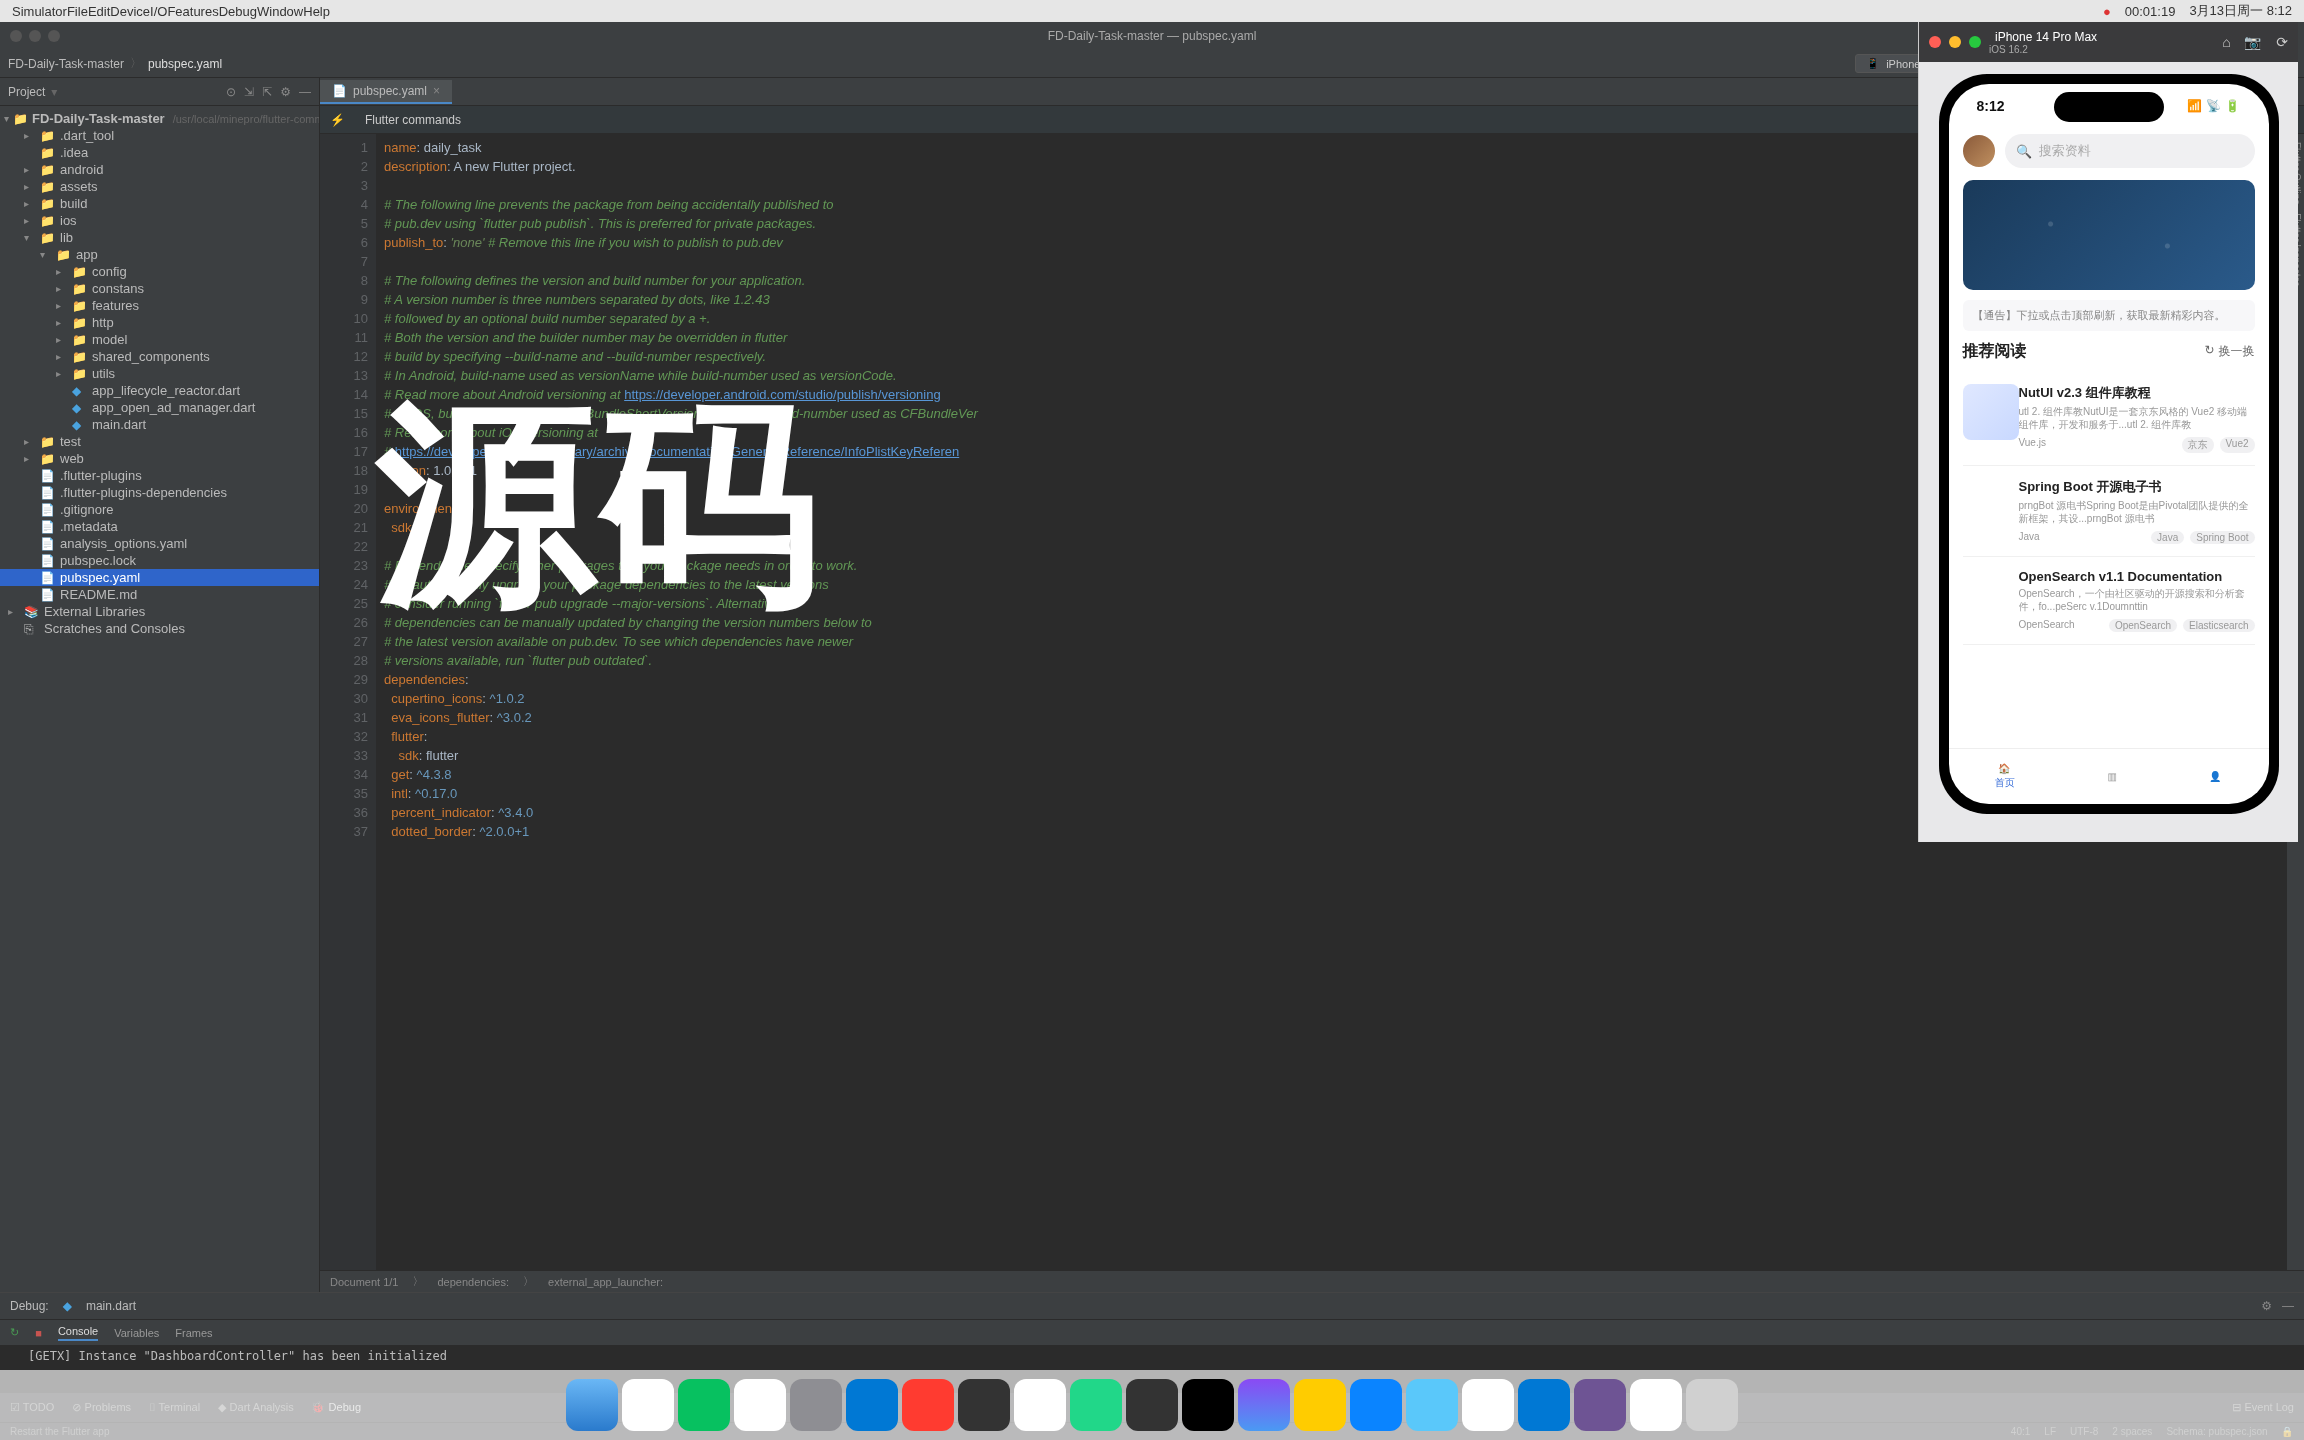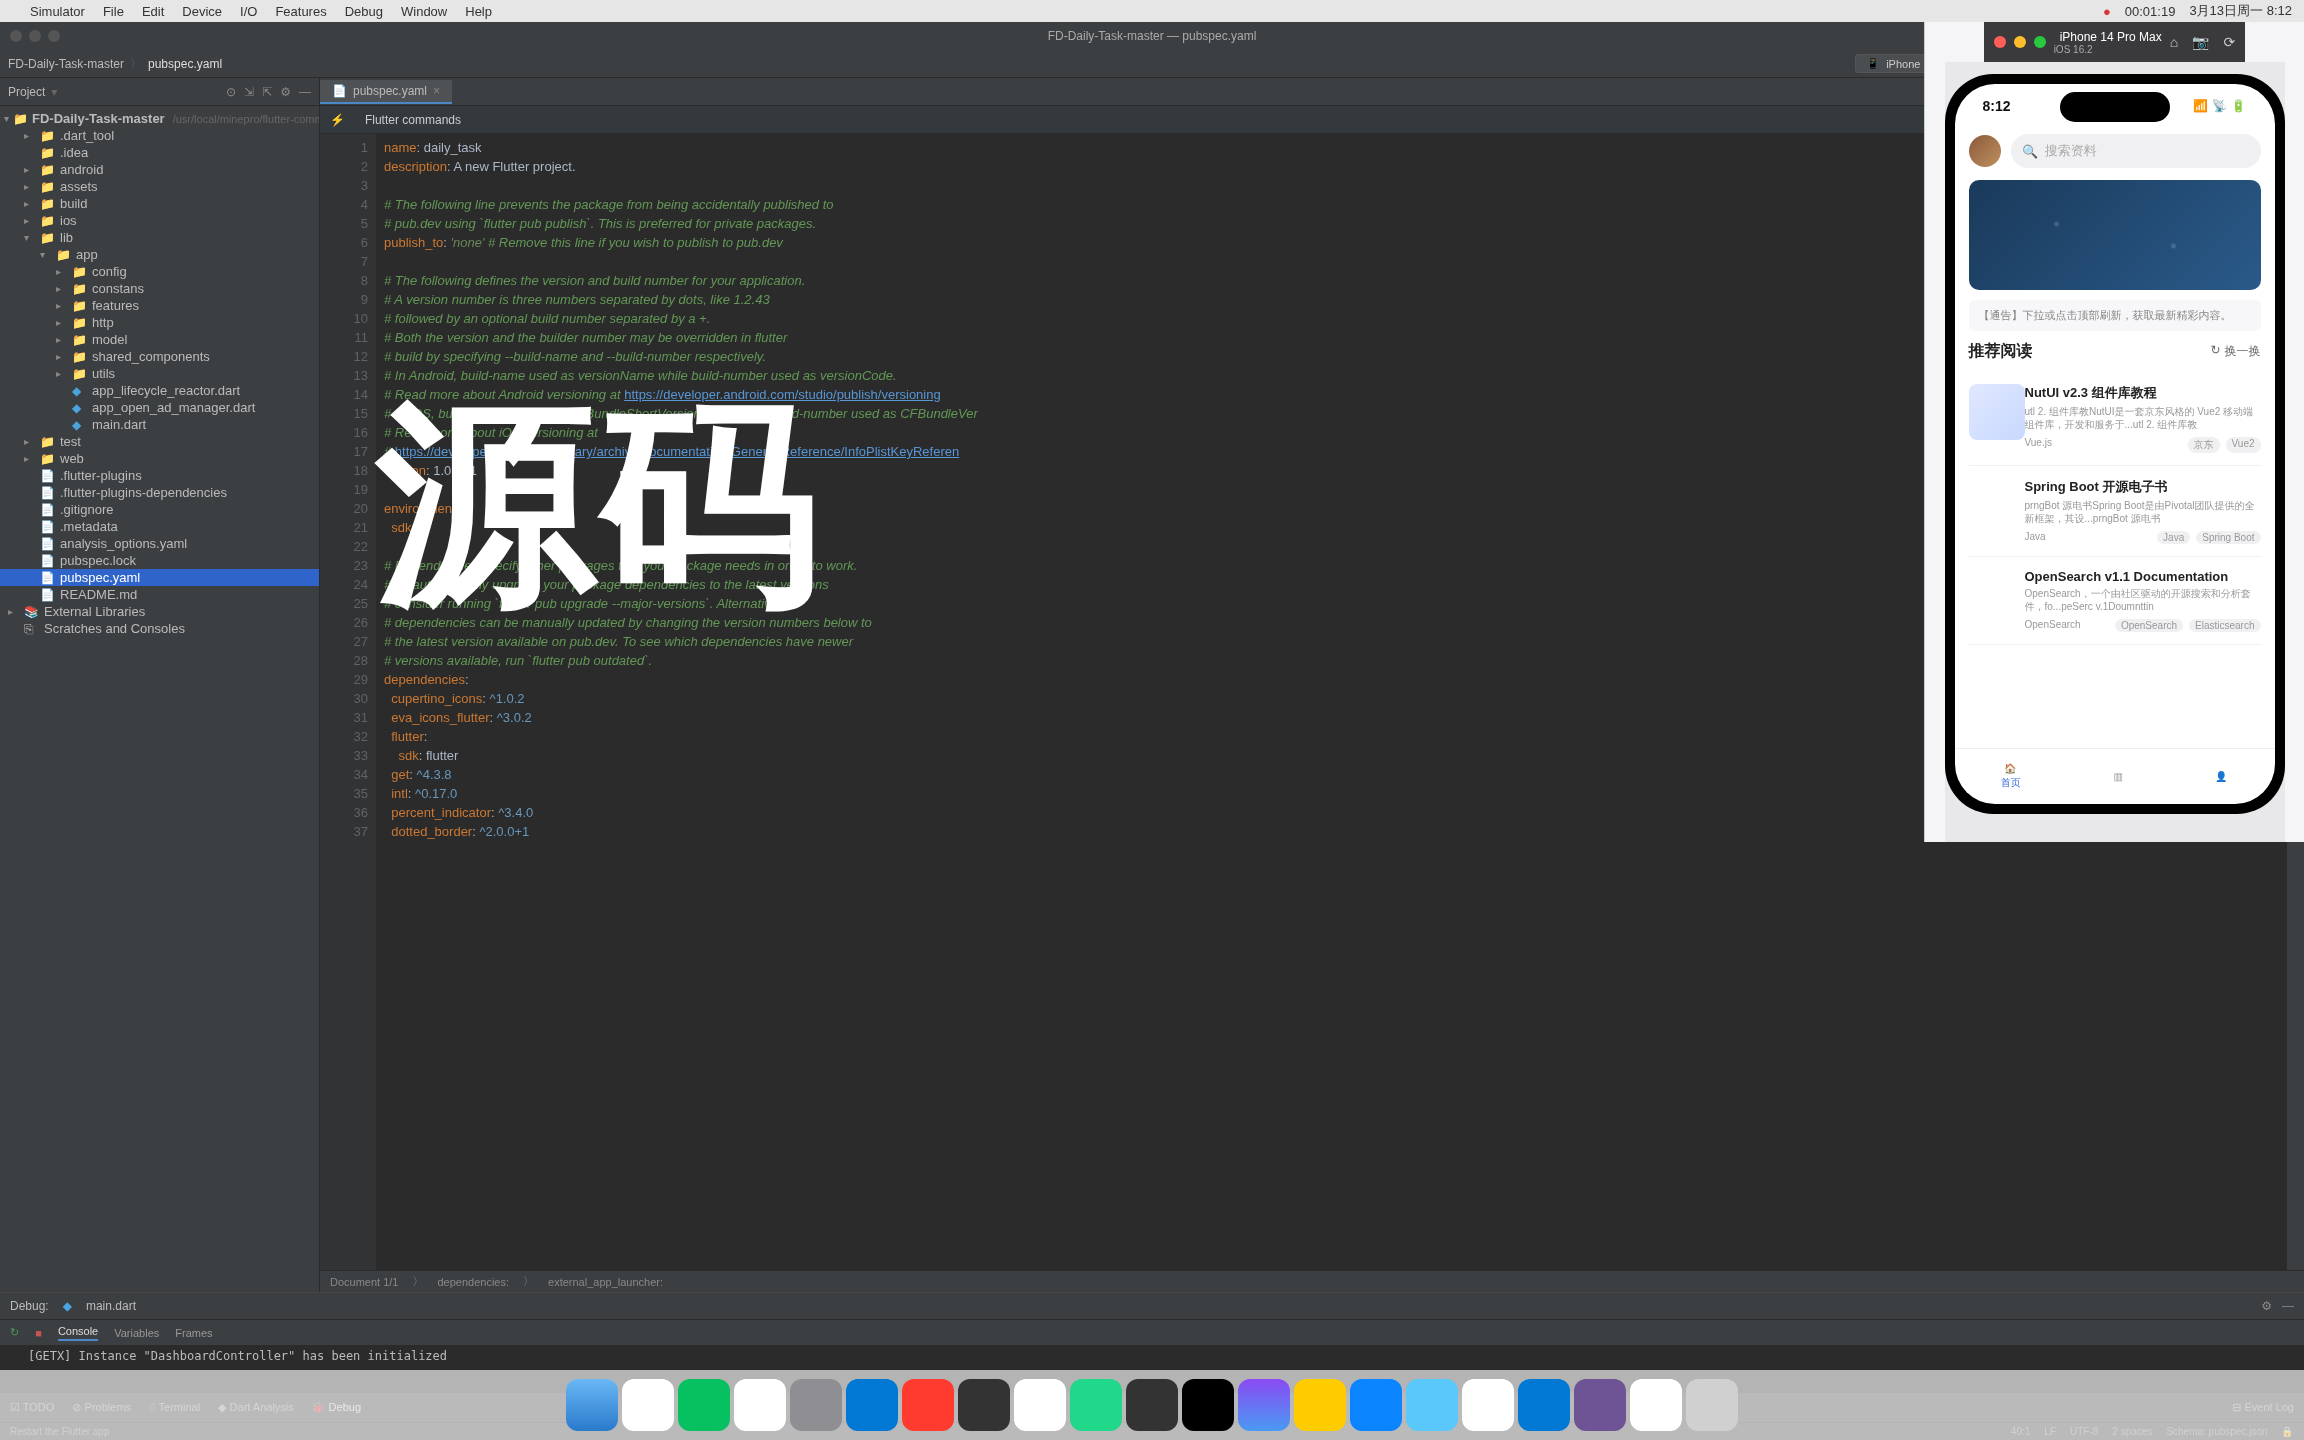--- a/index.html
+++ b/index.html
@@ -1,17 +1,17 @@
 <!DOCTYPE html>
 <html><head>
 <meta charset="utf-8">
 <style>
 * { margin:0; padding:0; box-sizing:border-box; font-family:-apple-system,BlinkMacSystemFont,"Segoe UI",sans-serif; }
 body { background:#2b2b2b; width:2304px; height:1440px; overflow:hidden; position:relative; transform-origin:top left; }
-.menubar { height:22px; background:rgba(240,240,240,0.95); display:flex; align-items:center; padding:0 12px; font-size:13px; color:#333; gap:18px; }
+.menubar { height:22px; background:rgba(240,240,240,0.95); display:flex; align-items:center; padding:0 12px; font-size:13px; color:#333; }
 .menubar .right { margin-left:auto; display:flex; gap:14px; align-items:center; }
 .titlebar { height:28px; background:#3c3f41; display:flex; align-items:center; justify-content:center; color:#aaa; font-size:12px; position:relative; }
 .titlebar .dots { position:absolute; left:10px; display:flex; gap:7px; }
 .titlebar .dot { width:12px; height:12px; border-radius:50%; background:#555; }
 .toolbar1 { height:28px; background:#3c3f41; border-bottom:1px solid #2b2b2b; display:flex; align-items:center; padding:0 8px; font-size:12px; color:#bbb; gap:6px; }
 .toolbar1 .right { margin-left:auto; display:flex; gap:6px; align-items:center; }
 .dev-select { background:#4b4e51; border:1px solid #555; border-radius:3px; padding:2px 10px; color:#ccc; font-size:11px; display:flex; align-items:center; gap:6px; }
 .play-icon { color:#499c54; }
 .main-row { display:flex; height:calc(100% - 22px - 28px - 28px - 100px - 30px - 18px); }
 .project-panel { width:320px; background:#3c3f41; border-right:1px solid #2b2b2b; display:flex; flex-direction:column; }
@@ -50,21 +50,21 @@
 .debug-head { height:26px; background:#3c3f41; display:flex; align-items:center; padding:0 10px; font-size:12px; color:#bbb; gap:14px; }
 .debug-head .icons { margin-left:auto; display:flex; gap:10px; color:#888; }
 .debug-tabs { height:26px; background:#3c3f41; border-top:1px solid #2b2b2b; display:flex; align-items:center; padding:0 10px; font-size:11px; color:#999; gap:16px; }
 .debug-tabs .act { color:#ddd; border-bottom:2px solid #4a88c7; padding-bottom:2px; }
 .debug-body { flex:1; font-family:Menlo,monospace; font-size:12px; color:#bbb; padding:4px 28px; }
 .bottom-tabs { height:30px; background:#3c3f41; border-top:1px solid #2b2b2b; display:flex; align-items:center; padding:0 10px; font-size:11px; color:#999; gap:18px; }
 .bottom-tabs .act { color:#ddd; }
 .bottom-tabs .right { margin-left:auto; display:flex; gap:14px; }
 .statusbar { height:18px; background:#3c3f41; display:flex; align-items:center; padding:0 10px; font-size:10px; color:#888; gap:14px; border-top:1px solid #2b2b2b; }
 .statusbar .right { margin-left:auto; display:flex; gap:14px; }
-.sim-window { position:absolute; right:0; top:22px; width:380px; height:820px; background:#f5f5f7; border-left:1px solid #ccc; display:flex; flex-direction:column;align-items:center; }
+.sim-window { position:absolute; right:6px; top:22px; width:380px; height:820px; background:#f5f5f7; border-left:1px solid #ccc; display:flex; flex-direction:column; }
 .sim-head { height:40px; background:#3a3a3c; display:flex; align-items:center; padding:0 10px; gap:8px; }
 .sim-head .sdot { width:12px; height:12px; border-radius:50%; }
 .sim-head .title { color:#fff; font-size:12px; margin-left:6px; }
 .sim-head .sub { color:#aaa; font-size:10px; }
 .sim-head .sicons { margin-left:auto; display:flex; gap:14px; color:#ccc; font-size:14px; }
 .sim-body { flex:1; background:#e8e8ea; display:flex; justify-content:center; padding-top:12px; }
 .phone { width:340px; height:740px; background:#000; border-radius:48px; padding:10px; position:relative; }
 .screen { width:100%; height:100%; background:#fff; border-radius:40px; overflow:hidden; position:relative; display:flex; flex-direction:column; }
 .notch { position:absolute; top:8px; left:50%; transform:translateX(-50%); width:110px; height:30px; background:#000; border-radius:18px; z-index:5; }
 .status-ph { height:44px; display:flex; align-items:center; justify-content:space-between; padding:0 28px; font-size:14px; font-weight:600; color:#111; }

